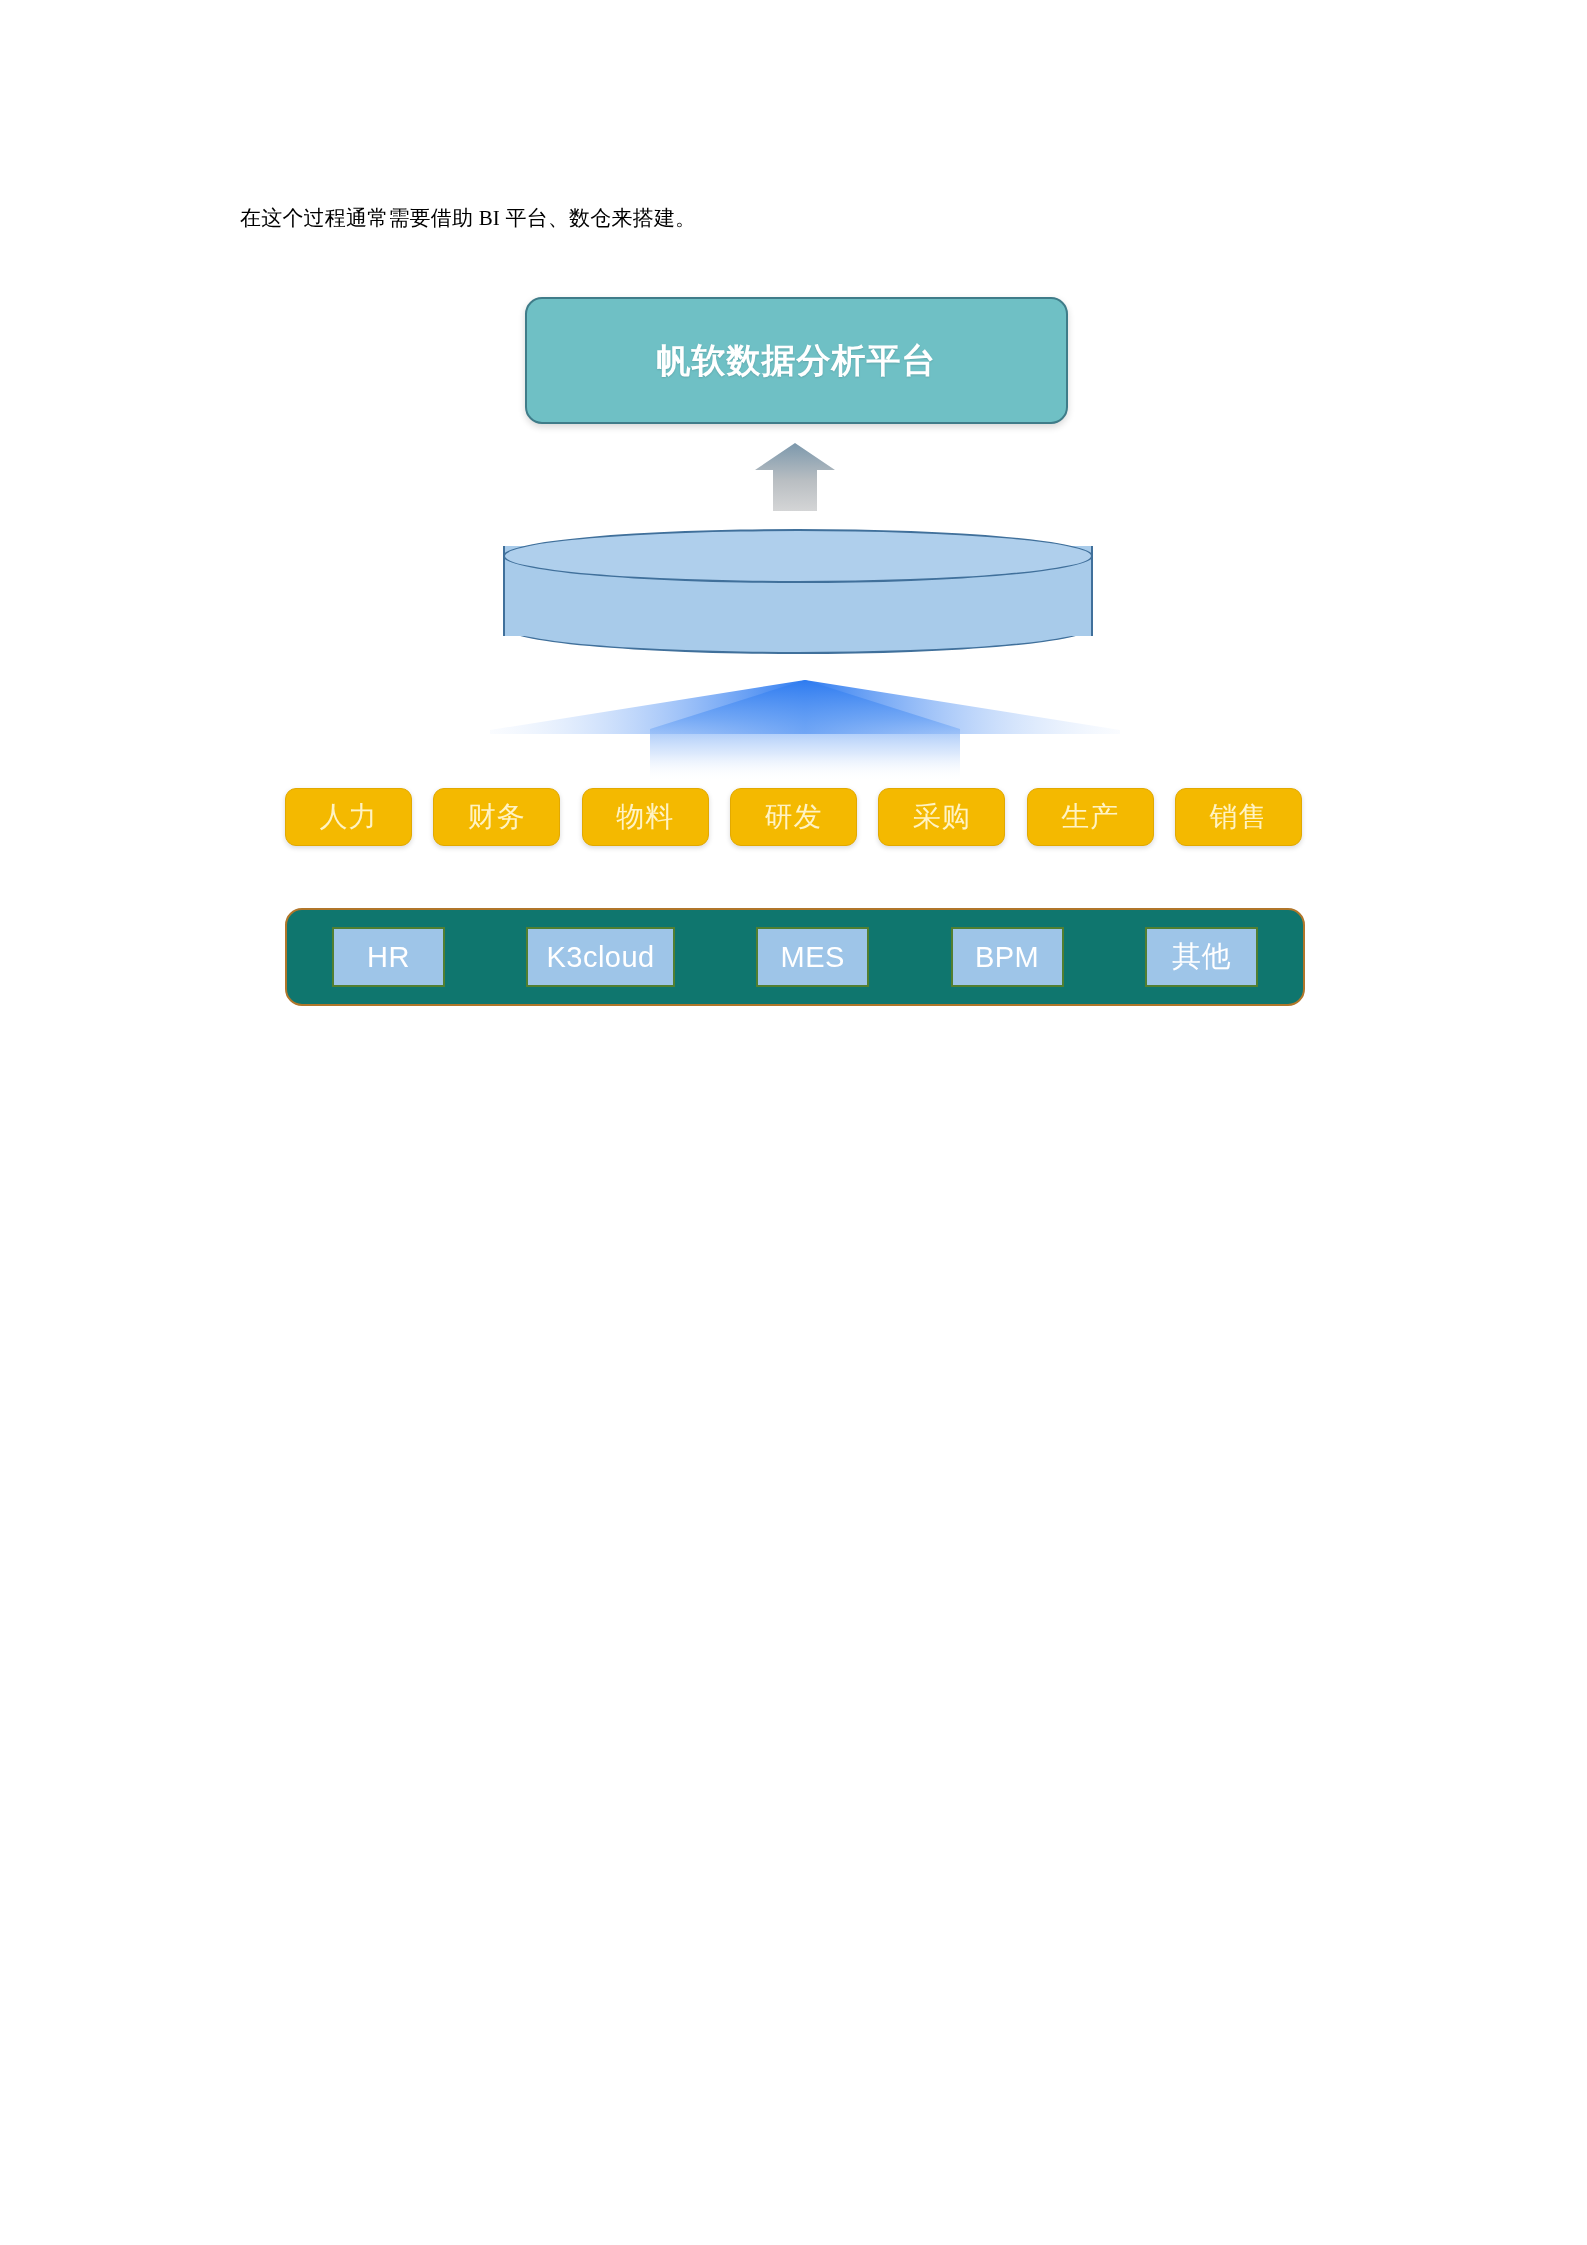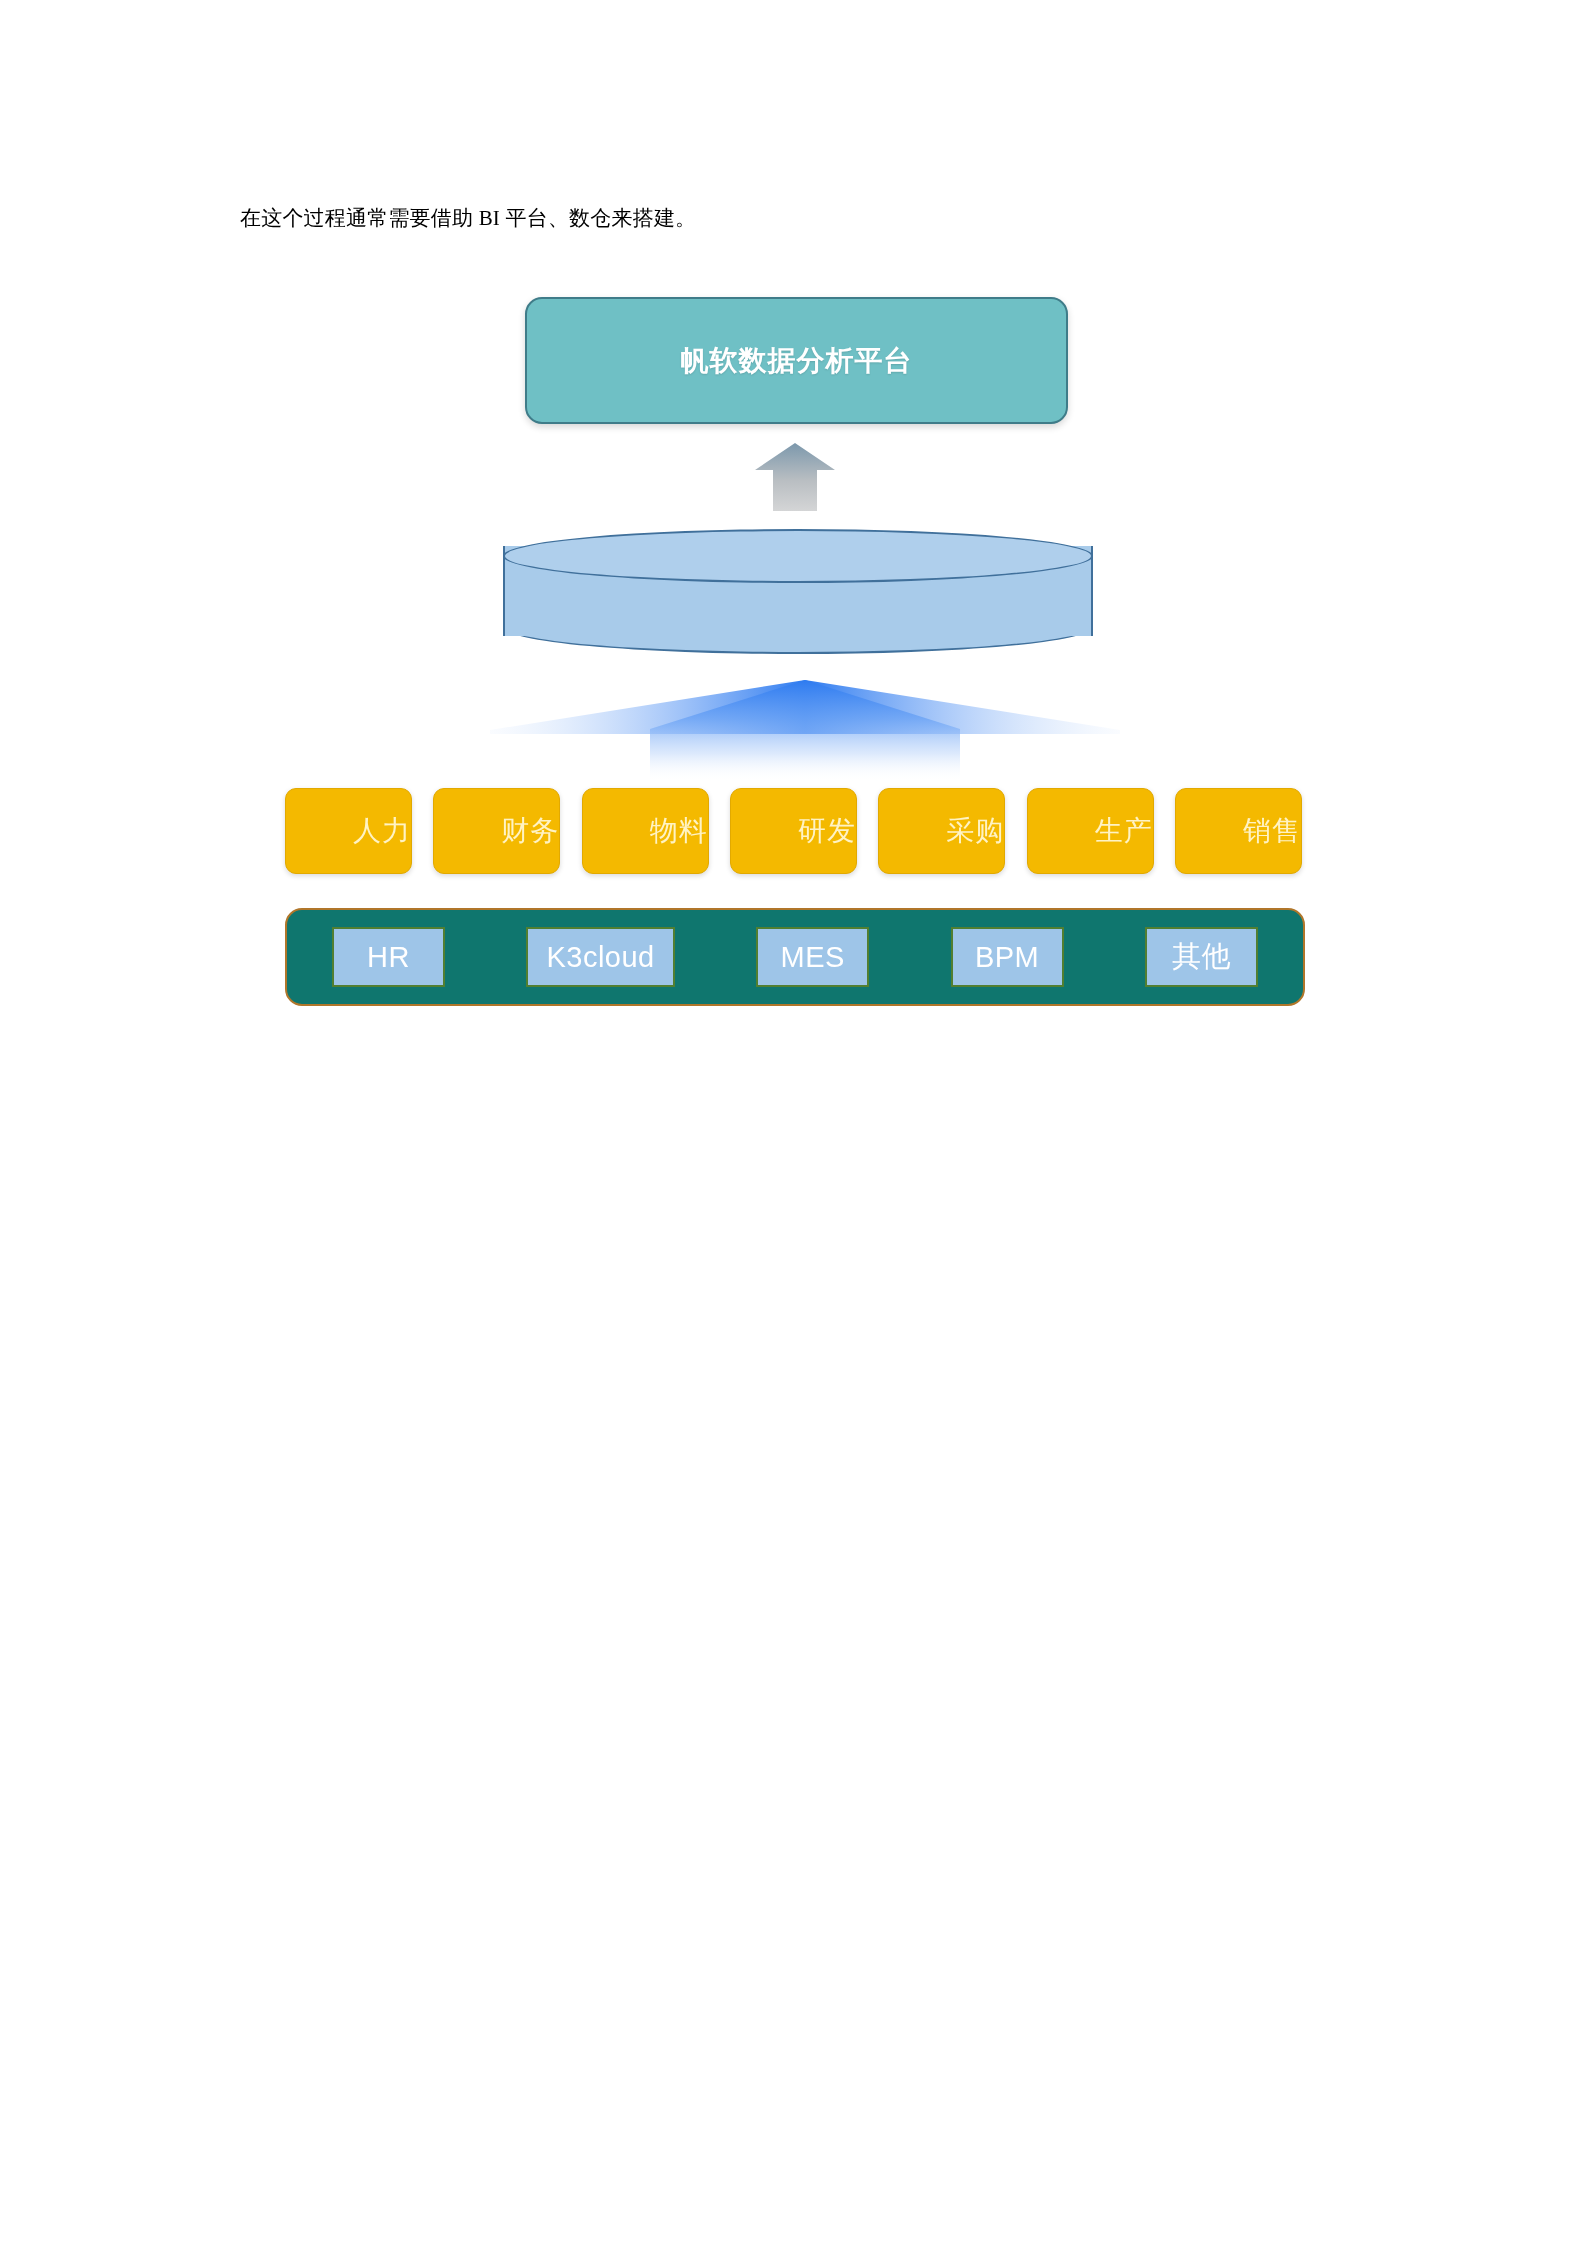--- a/index.html
+++ b/index.html
@@ -49,21 +49,21 @@
     background: #6FC0C5;
     border: 2.5px solid #3F7C89;
     border-radius: 17px;
     display: flex;
     align-items: center;
     justify-content: center;
     box-shadow: 0 3px 7px rgba(0,0,0,0.16);
   }
   .platform-label {
     color: #ffffff;
-    font-size: 28px;
+    font-size: 34px;
     font-weight: bold;
     letter-spacing: 1px;
     text-shadow: 0 1px 2px rgba(0,0,0,0.13);
   }
 
   
   .gray-arrow {
     position: absolute;
     left: 755px;
     top: 443px;
@@ -140,28 +140,28 @@
     position: absolute;
     left: 285px;
     top: 788px;
     width: 1017px;
     height: 66px;
     display: flex;
     justify-content: space-between;
   }
   .dept-box {
     width: 127px;
-    height: 86px;
+    height: 58px;
     box-sizing: border-box;
     background: #F4B900;
     border: 1.5px solid #E2A900;
     border-radius: 11px;
     display: flex;
     align-items: center;
-    justify-content: flex-end;
+    justify-content: center;
     box-shadow: 0 2px 5px rgba(0,0,0,0.15);
   }
   .dept-label {
     color: #FFF3C4;
     font-size: 28px;
     letter-spacing: 1px;
   }
 
   
   .source-panel {

